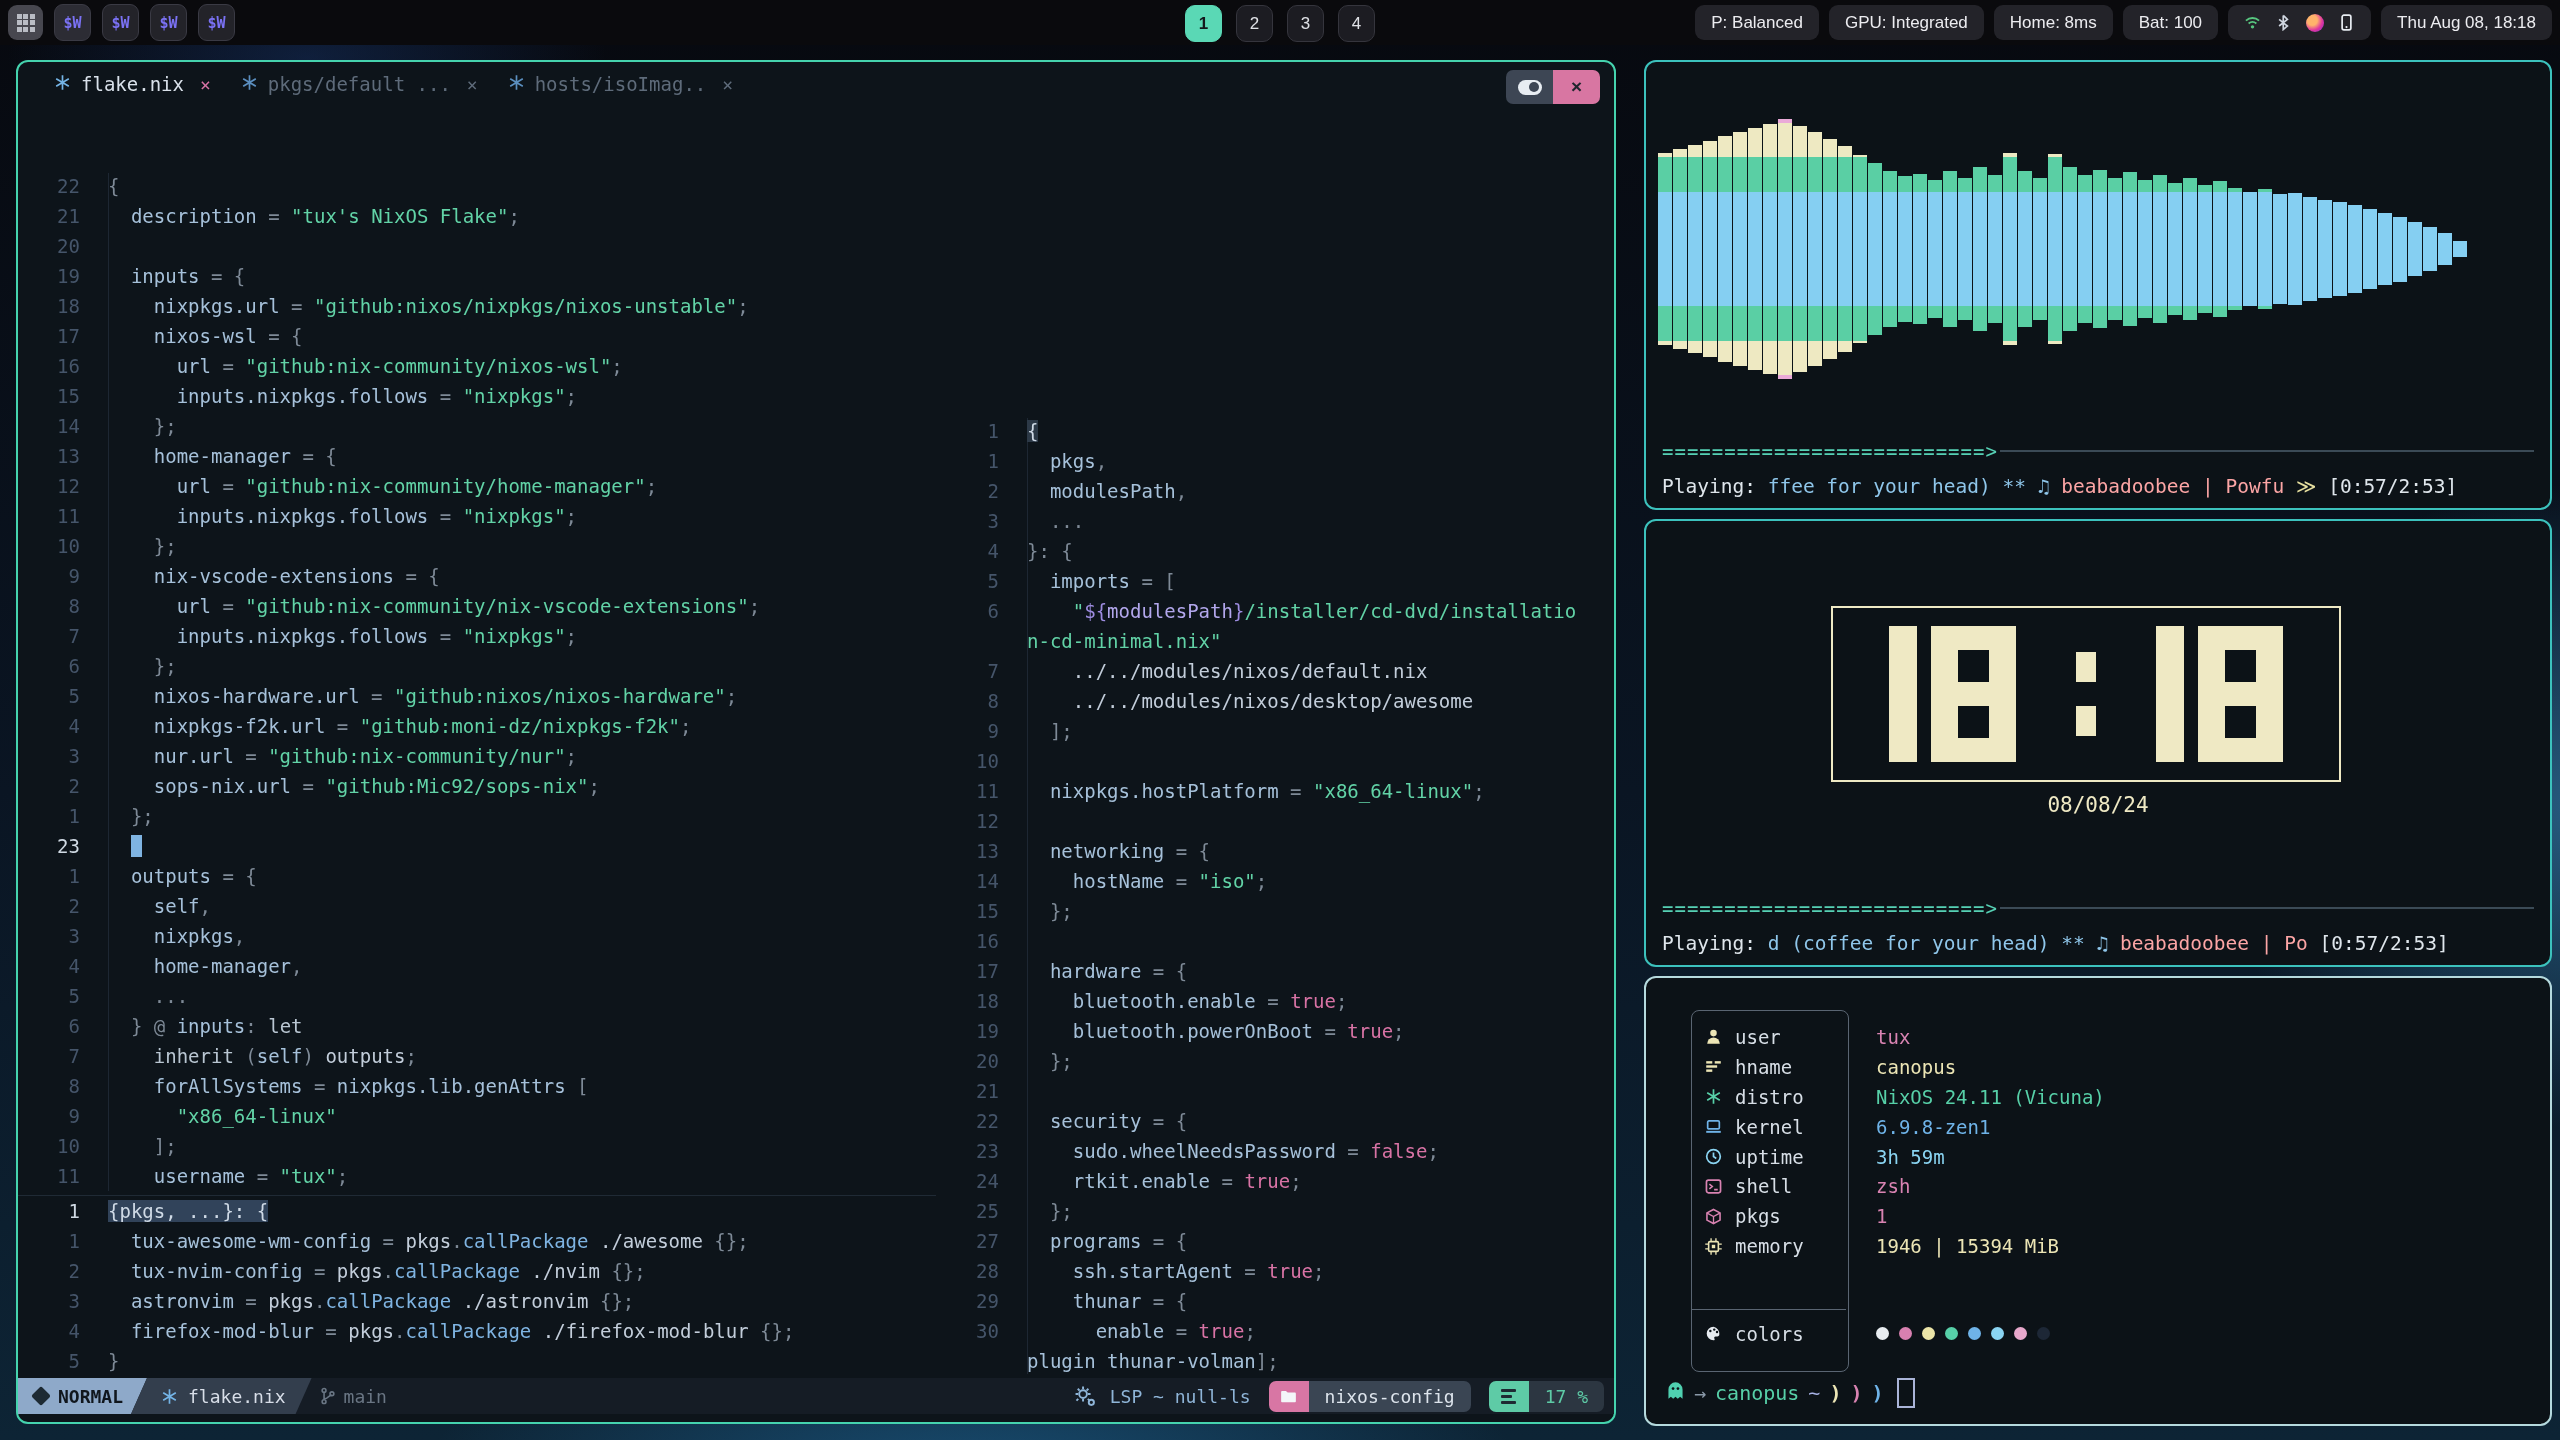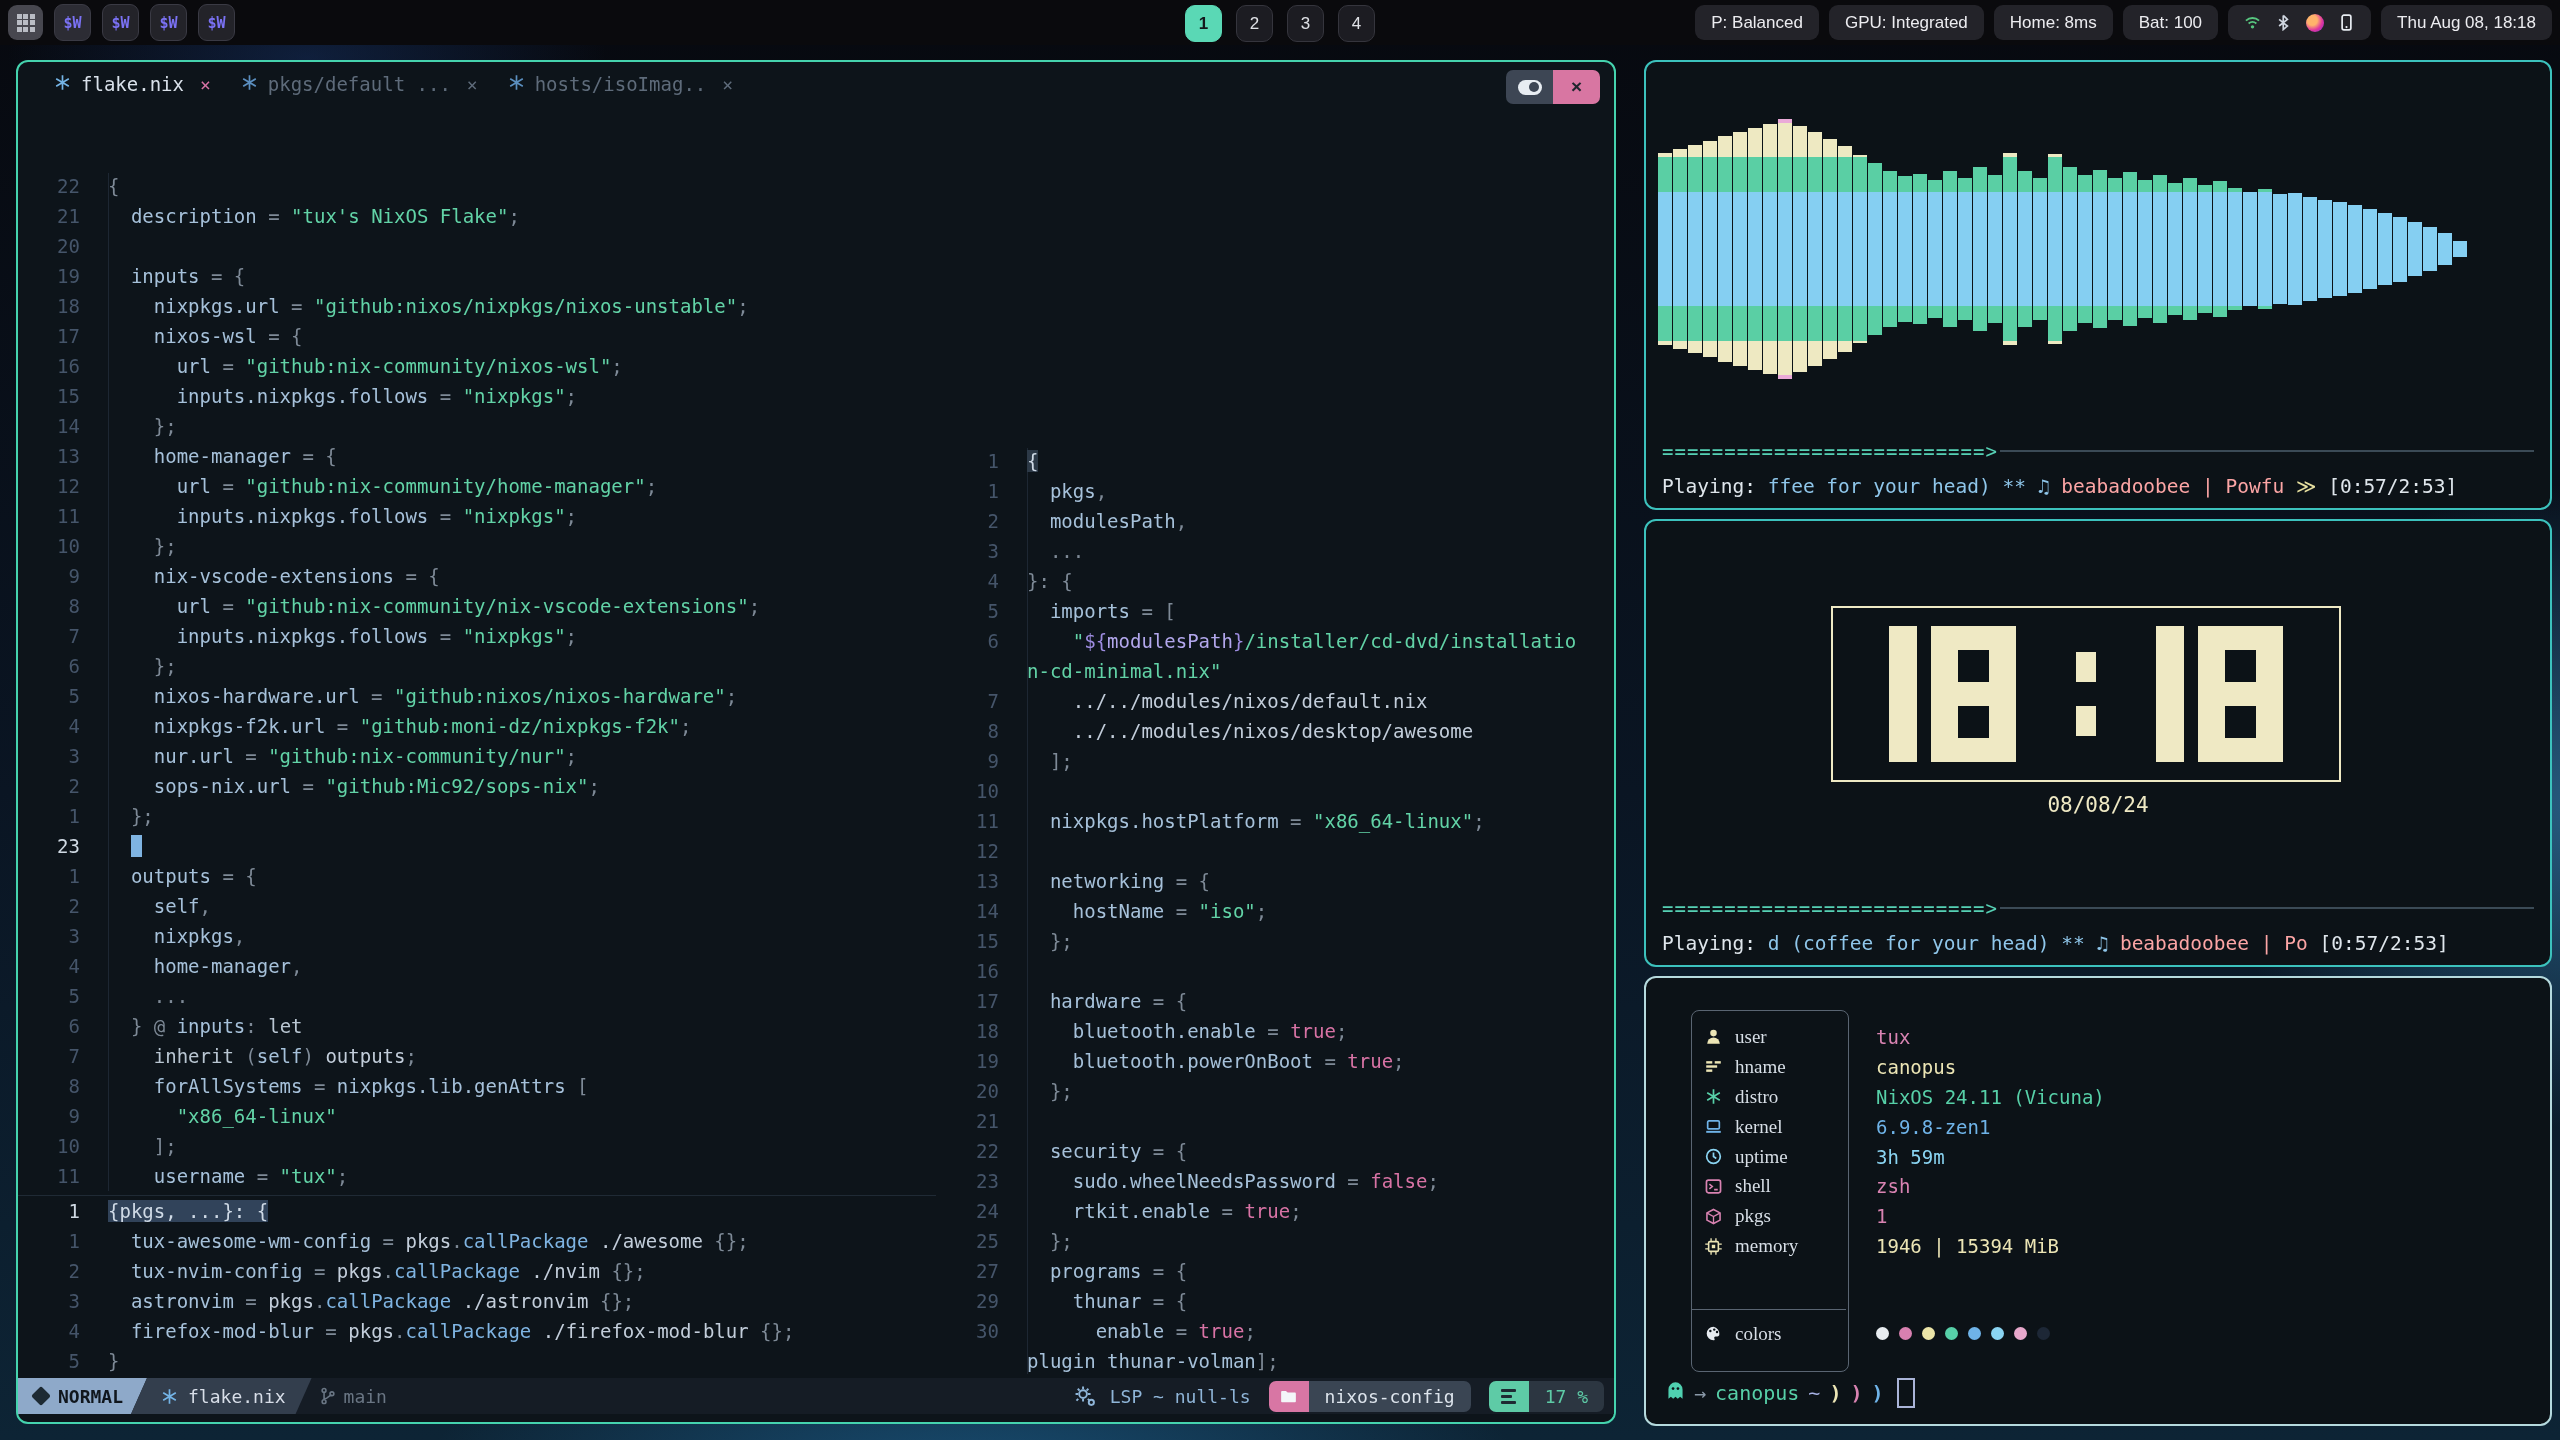--- a/index.html
+++ b/index.html
@@ -110,21 +110,21 @@
   #dateline{position:absolute;left:0;right:0;top:272px;text-align:center;color:#efe9c4;
     font-family:"DejaVu Sans Mono",monospace;font-size:21px;}
 
   
   #fetchbox{position:absolute;left:45px;top:32px;width:156px;height:360px;border:1.5px solid #5a6572;border-radius:8px;}
   #fetchsep{position:absolute;left:46px;top:331px;width:154px;height:1px;background:#5a6572;}
   #fetchrows{position:absolute;left:59px;top:44px;}
   .frow{height:29.9px;display:flex;align-items:center;font-family:"DejaVu Sans Mono",monospace;font-size:19px;}
   .frow .fic{width:22px;display:flex;align-items:center;}
   .frow .fic svg{width:17px;height:17px;}
-  .frow .flab{width:141px;color:#d7dee6;padding-left:8px;font-family:Liberation Serif, serif;}
+  .frow .flab{width:141px;color:#d7dee6;padding-left:8px;}
   #colorsrow{position:absolute;left:59px;top:341px;}
   .dots{display:flex;gap:10px;align-items:center;}
   .dots i{width:13px;height:13px;border-radius:50%;}
   .fc-pink{color:#d983b2}.fc-cream{color:#ece5b5}.fc-teal{color:#57d0a8}.fc-blue{color:#6fb3e8}.fc-sky{color:#8ad4f2}.fc-white{color:#e6ebf0}
   #prompt{position:absolute;left:20px;bottom:16px;display:flex;align-items:center;gap:9px;
     font-family:"DejaVu Sans Mono",monospace;font-size:20px;}
   #prompt svg{width:19px;height:19px;}
   .chev{font-weight:bold;}
   #cursorbox{width:14px;height:26px;border:2px solid #aab4d8;margin-left:4px;}
 </style>
@@ -305,20 +305,21 @@
             <div class="row"><span class="num">17</span><span class="txt"><span class="c-d">  </span><span class="c-k">hardware</span><span class="c-p"> = {</span></span></div>
             <div class="row"><span class="num">18</span><span class="txt"><span class="c-d">    </span><span class="c-k">bluetooth.enable</span><span class="c-p"> = </span><span class="c-b">true</span><span class="c-p">;</span></span></div>
             <div class="row"><span class="num">19</span><span class="txt"><span class="c-d">    </span><span class="c-k">bluetooth.powerOnBoot</span><span class="c-p"> = </span><span class="c-b">true</span><span class="c-p">;</span></span></div>
             <div class="row"><span class="num">20</span><span class="txt"><span class="c-d">  </span><span class="c-p">};</span></span></div>
             <div class="row"><span class="num">21</span><span class="txt"></span></div>
             <div class="row"><span class="num">22</span><span class="txt"><span class="c-d">  </span><span class="c-k">security</span><span class="c-p"> = {</span></span></div>
             <div class="row"><span class="num">23</span><span class="txt"><span class="c-d">    </span><span class="c-k">sudo.wheelNeedsPassword</span><span class="c-p"> = </span><span class="c-b">false</span><span class="c-p">;</span></span></div>
             <div class="row"><span class="num">24</span><span class="txt"><span class="c-d">    </span><span class="c-k">rtkit.enable</span><span class="c-p"> = </span><span class="c-b">true</span><span class="c-p">;</span></span></div>
             <div class="row"><span class="num">25</span><span class="txt"><span class="c-d">  </span><span class="c-p">};</span></span></div>
             <div class="row"><span class="num">27</span><span class="txt"><span class="c-d">  </span><span class="c-k">programs</span><span class="c-p"> = {</span></span></div>
+            <div class="row"><span class="num">28</span><span class="txt"><span class="c-d">    </span><span class="c-k">ssh.startAgent</span><span class="c-p"> = </span><span class="c-b">true</span><span class="c-p">;</span></span></div>
             <div class="row"><span class="num">29</span><span class="txt"><span class="c-d">    </span><span class="c-k">thunar</span><span class="c-p"> = {</span></span></div>
             <div class="row"><span class="num">30</span><span class="txt"><span class="c-d">      </span><span class="c-k">enable</span><span class="c-p"> = </span><span class="c-b">true</span><span class="c-p">;</span></span></div>
             <div class="row"><span class="num"></span><span class="txt"><span class="c-k">plugin thunar-volman</span><span class="c-p">];</span></span></div>
           </div>
       </div>
     </div>
     <div id="statusline">
       <div class="sl-mode">
         <span class="vimdiamond"></span>
         <span>NORMAL</span>

